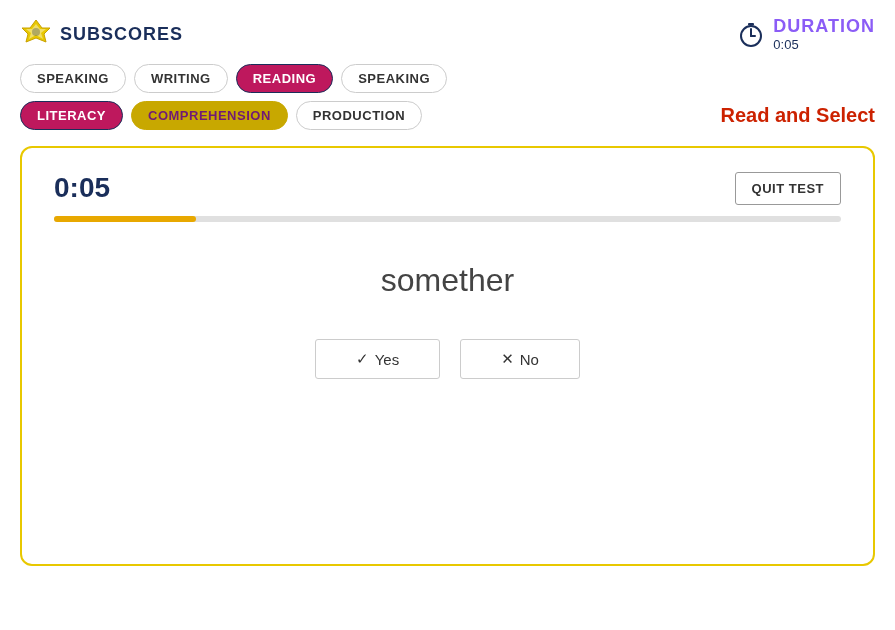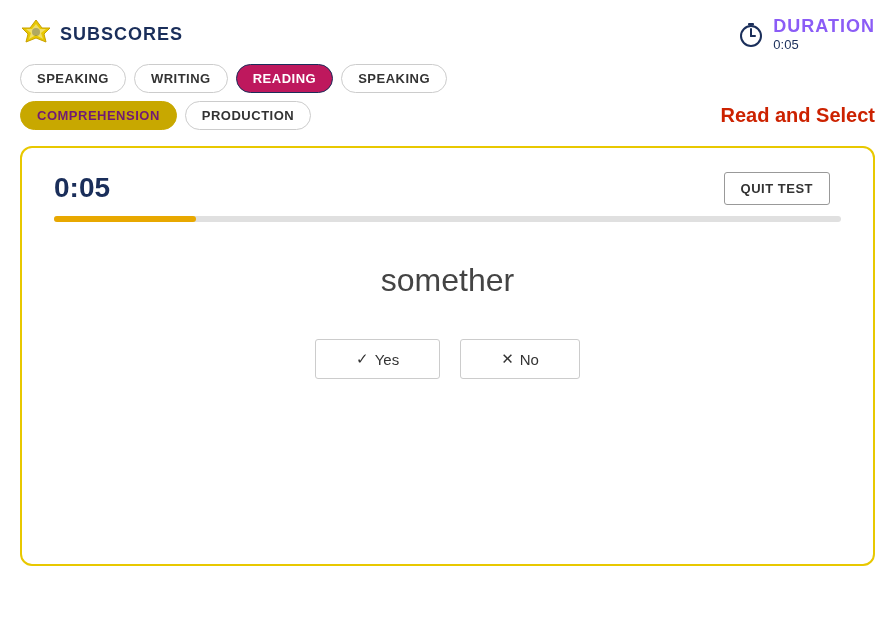--- a/index.html
+++ b/index.html
@@ -127,21 +127,21 @@
       margin-bottom: 40px;
     }
     .progress-bar-fill {
       height: 6px;
       background: #e8a800;
       border-radius: 3px;
     }
     .quit-btn {
       position: absolute;
       top: 24px;
-      right: 43px;
+      right: 32px;
       padding: 8px 16px;
       border: 1.5px solid #999;
       background: #fff;
       font-size: 13px;
       font-weight: 600;
       color: #333;
       cursor: pointer;
       letter-spacing: 0.5px;
       border-radius: 3px;
     }
@@ -209,20 +209,21 @@
   </div>
 
   <div class="nav-row1">
     <button class="nav-btn">SPEAKING</button>
     <button class="nav-btn">WRITING</button>
     <button class="nav-btn active-dark">READING</button>
     <button class="nav-btn">SPEAKING</button>
   </div>
 
   <div class="nav-row2">
+    <button class="nav-btn active-dark">LITERACY</button>
     <button class="nav-btn active-gold">COMPREHENSION</button>
     <button class="nav-btn">PRODUCTION</button>
     <span class="read-select-label">Read and Select</span>
   </div>
 
   <div class="main-card">
 
     <div class="timer-display">0:05</div>
 
     <div class="progress-bar-bg">

